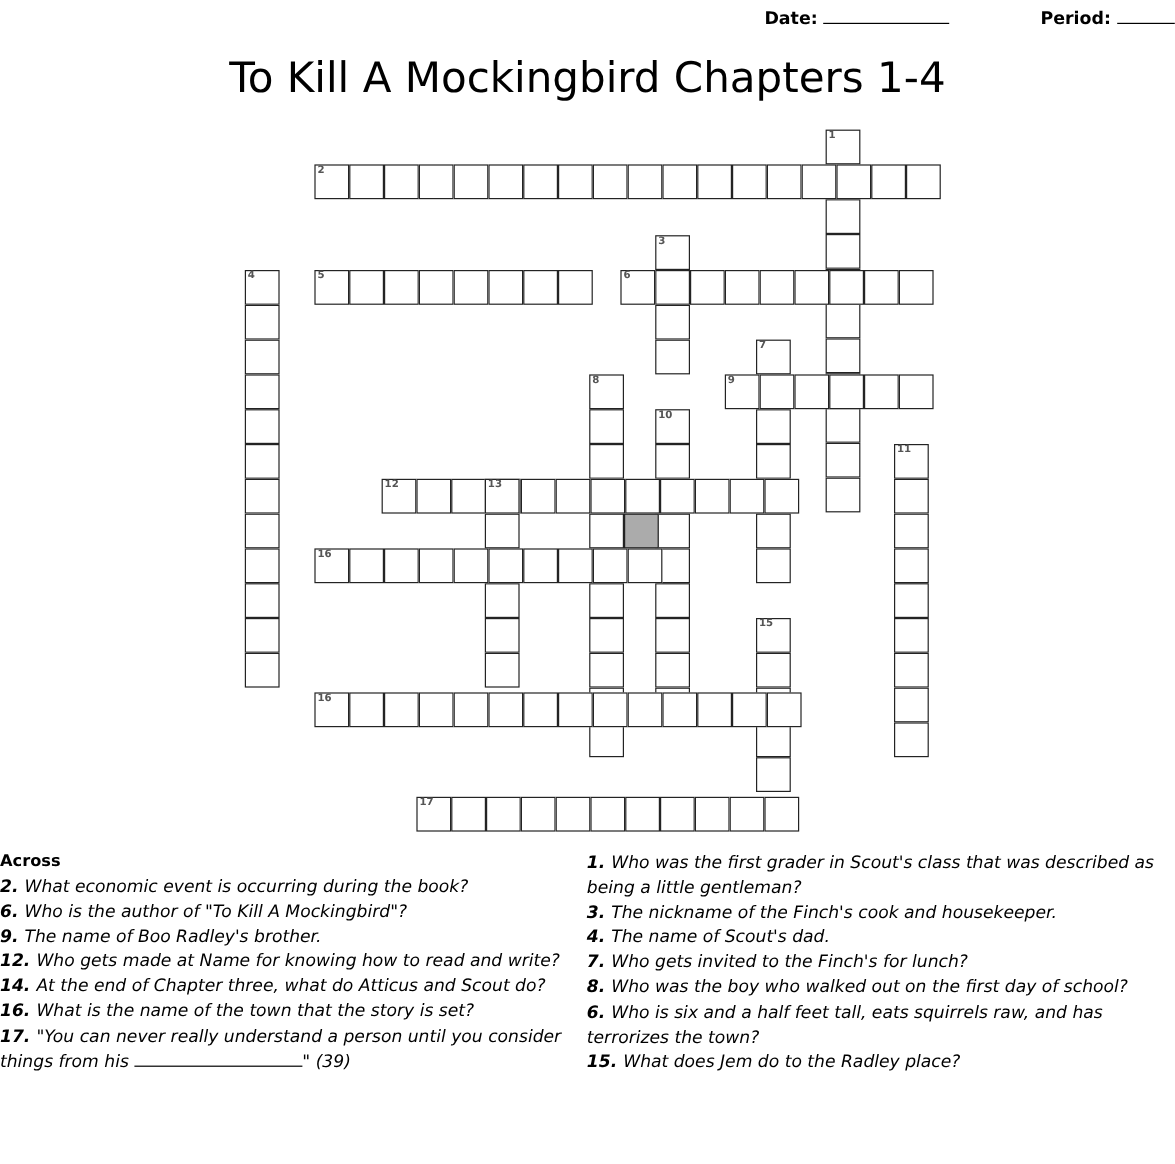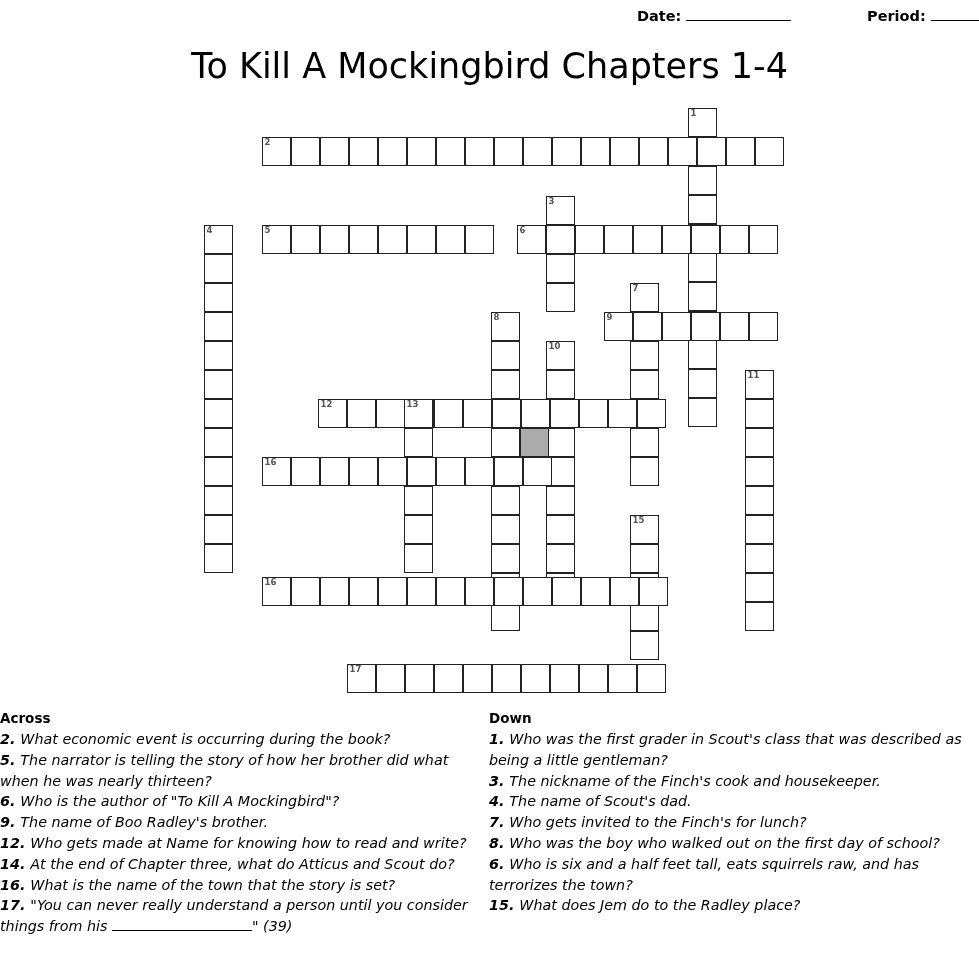--- a/index.html
+++ b/index.html
@@ -338,31 +338,29 @@
     <div class="cw-cell" style="left: 608px; top: 664px;"></div>
     <div class="cw-cell" style="left: 637px; top: 664px;"></div>
     <div class="cw-cell shaded" style="left: 520px; top: 428px;"></div>
   </div>
 
 <div class="clues">
   <div class="clue-col" id="clues-across">
     <div class="clue-heading">Across</div>
     <div id="across-list">
         <div class="clue-item"><span class="clue-no">2. </span><span>What economic event is occurring during the book?</span></div>
-        <div class="clue-item"><span class="clue-no">5. </span><span>The narrator is telling the story of how her brother did what when he was nearly thirteen?</span></div>
         <div class="clue-item"><span class="clue-no">6. </span><span>Who is the author of "To Kill A Mockingbird"?</span></div>
         <div class="clue-item"><span class="clue-no">9. </span><span>The name of Boo Radley's brother.</span></div>
         <div class="clue-item"><span class="clue-no">12. </span><span>Who gets made at Name for knowing how to read and write?</span></div>
         <div class="clue-item"><span class="clue-no">14. </span><span>At the end of Chapter three, what do Atticus and Scout do?</span></div>
         <div class="clue-item"><span class="clue-no">16. </span><span>What is the name of the town that the story is set?</span></div>
         <div class="clue-item"><span class="clue-no">17. </span><span>"You can never really understand a person until you consider things from his </span><span class="blank-rule"></span><span>" (39)</span></div>
       </div>
   </div>
   <div class="clue-col" id="clues-down">
-    <div class="clue-heading">Down</div>
     <div id="down-list">
         <div class="clue-item"><span class="clue-no">1. </span><span>Who was the first grader in Scout's class that was described as being a little gentleman?</span></div>
         <div class="clue-item"><span class="clue-no">3. </span><span>The nickname of the Finch's cook and housekeeper.</span></div>
         <div class="clue-item"><span class="clue-no">4. </span><span>The name of Scout's dad.</span></div>
         <div class="clue-item"><span class="clue-no">7. </span><span>Who gets invited to the Finch's for lunch?</span></div>
         <div class="clue-item"><span class="clue-no">8. </span><span>Who was the boy who walked out on the first day of school?</span></div>
         <div class="clue-item"><span class="clue-no">6. </span><span>Who is six and a half feet tall, eats squirrels raw, and has terrorizes the town?</span></div>
         <div class="clue-item"><span class="clue-no">15. </span><span>What does Jem do to the Radley place?</span></div>
       </div>
   </div>

